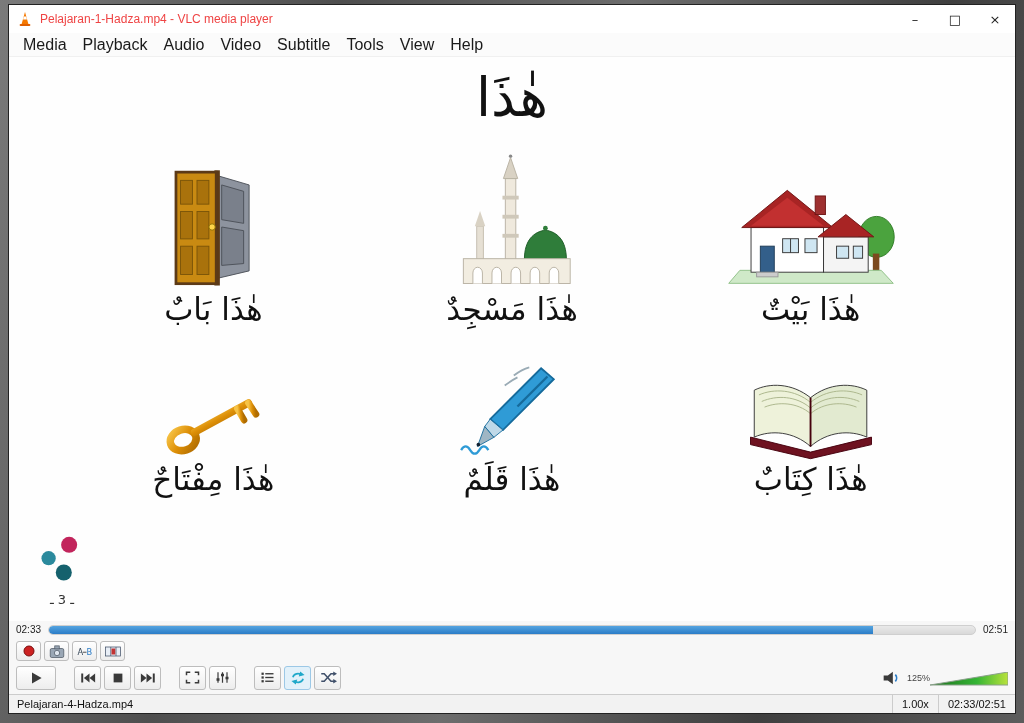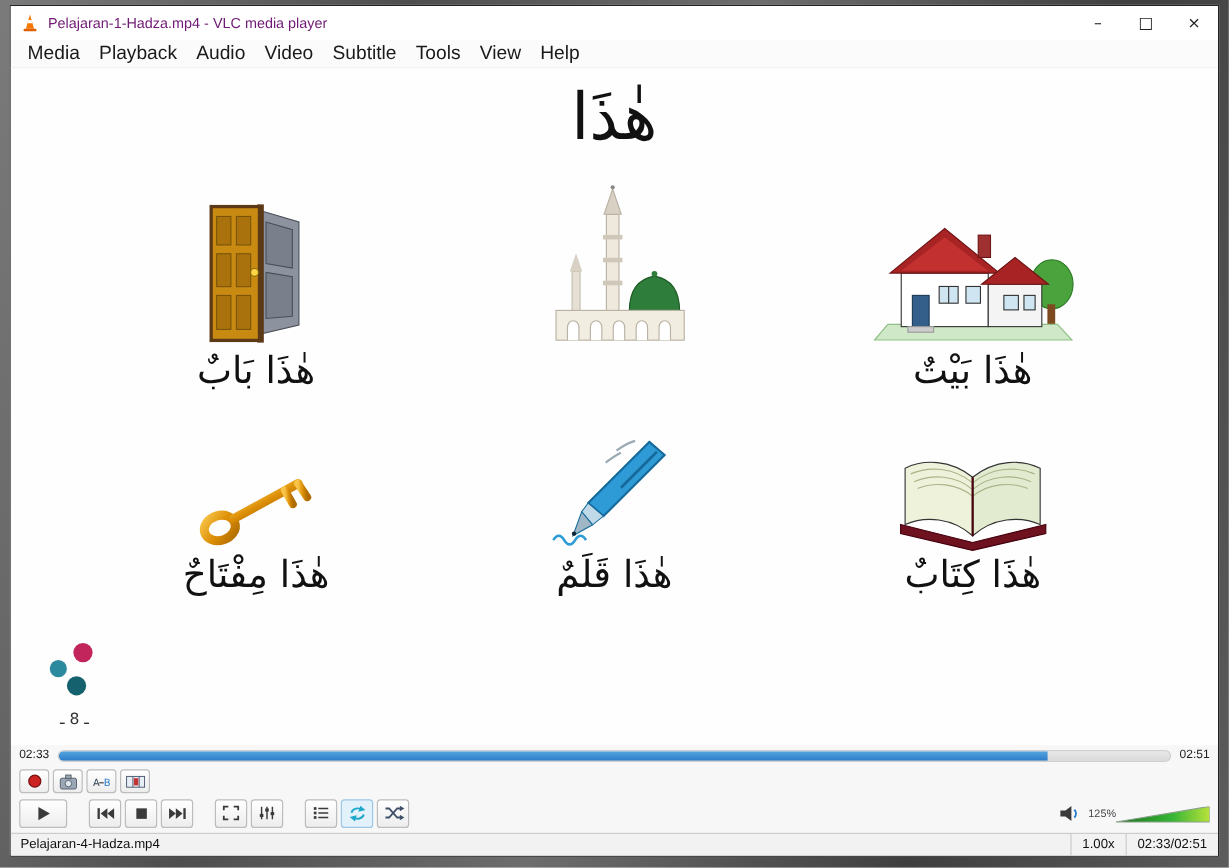--- a/index.html
+++ b/index.html
@@ -9,21 +9,21 @@
     background: linear-gradient(105deg, #7b7b7b, #4e4e4e 28%, #6d6d6d 52%, #3f3f3f 78%, #5c5c5c);
   }
   .window {
     position: absolute; left: 8px; top: 4px; width: 1008px; height: 710px;
     background: #ffffff; border: 1px solid #222;
     display: flex; flex-direction: column;
   }
   
   .titlebar { height: 28px; flex: none; display: flex; align-items: center; background: #fff; padding-left: 8px; }
   .titlebar .cone { width: 16px; height: 16px; margin-right: 7px; flex: none; }
-  .titlebar .title { font-size: 12px; color: #701a75; flex: 1; white-space: nowrap; }
+  .titlebar .title { font-size: 12px; color: #ef4444; flex: 1; white-space: nowrap; }
   .win-btn { width: 40px; height: 28px; border: none; background: transparent; font-size: 13px; color: #222;
     display: flex; align-items: center; justify-content: center; font-family: "DejaVu Sans", sans-serif; cursor: default; }
   
   .menubar { height: 24px; flex: none; display: flex; align-items: center; background: #fbfbfb; padding-left: 6px;
     font-size: 16px; color: #1a1a1a; border-bottom: 1px solid #f0f0f0; }
   .menu-item { padding: 3px 8px; }
   
   .video-area { flex: 1; background: #fefefe; position: relative; overflow: hidden; }
   .slide-title { text-align: center; font-family: "DejaVu Sans", sans-serif; font-size: 54px; color: #111;
     margin-top: 10px; line-height: 1.15; }
@@ -127,20 +127,21 @@
             <path d="M78,113 C78,92 88,84 100,82 C112,84 122,92 122,113 Z" fill="#2f7d3a" stroke="#1e5c28"></path>
             <circle cx="100" cy="80" r="2.5" fill="#2f7d3a"></circle>
             <rect x="14" y="112" width="112" height="26" fill="#f2ede1" stroke="#b9b2a4"></rect>
             <path d="M24,138 v-11 a5,6 0 0 1 10,0 v11" fill="#fff" stroke="#b9b2a4"></path>
             <path d="M44,138 v-11 a5,6 0 0 1 10,0 v11" fill="#fff" stroke="#b9b2a4"></path>
             <path d="M64,138 v-11 a5,6 0 0 1 10,0 v11" fill="#fff" stroke="#b9b2a4"></path>
             <path d="M84,138 v-11 a5,6 0 0 1 10,0 v11" fill="#fff" stroke="#b9b2a4"></path>
             <path d="M104,138 v-11 a5,6 0 0 1 10,0 v11" fill="#fff" stroke="#b9b2a4"></path>
           </svg>
         </div>
+        <div class="caption" dir="rtl">هٰذَا مَسْجِدٌ</div>
       </div>
 
       <div class="cell">
         <div class="icon-box">
           <svg width="172" height="112" viewBox="0 0 185 120">
             <ellipse cx="163" cy="62" rx="19" ry="22" fill="#4ba33e" stroke="#2d7a24"></ellipse>
             <rect x="159" y="80" width="7" height="22" fill="#7c4a1e"></rect>
             <polygon points="4,112 181,112 168,98 16,98" fill="#cfe9c8" stroke="#8fbf86"></polygon>
             <rect x="28" y="52" width="78" height="48" fill="#ffffff" stroke="#333"></rect>
             <polygon points="18,52 67,12 116,52" fill="#a82424" stroke="#6e1414"></polygon>
@@ -217,21 +218,21 @@
         <div class="caption" dir="rtl">هٰذَا كِتَابٌ</div>
       </div>
     </div>
 
     <div class="slide-logo">
       <svg width="50" height="52" viewBox="0 0 56 58">
         <circle cx="36" cy="12" r="9" fill="#c2255c"></circle>
         <circle cx="13" cy="27" r="8" fill="#2b8a9d"></circle>
         <circle cx="30" cy="43" r="9" fill="#15616d"></circle>
       </svg>
-      <div class="page-marker" dir="rtl">ـ 8 ـ</div>
+      <div class="page-marker" dir="rtl">ـ 3 ـ</div>
     </div>
   </div>
 
   <div class="seek-row">
     <span>02:33</span>
     <div class="seek-track">
       <div class="seek-fill" style="width: 89%;"></div>
     </div>
     <span>02:51</span>
   </div>

